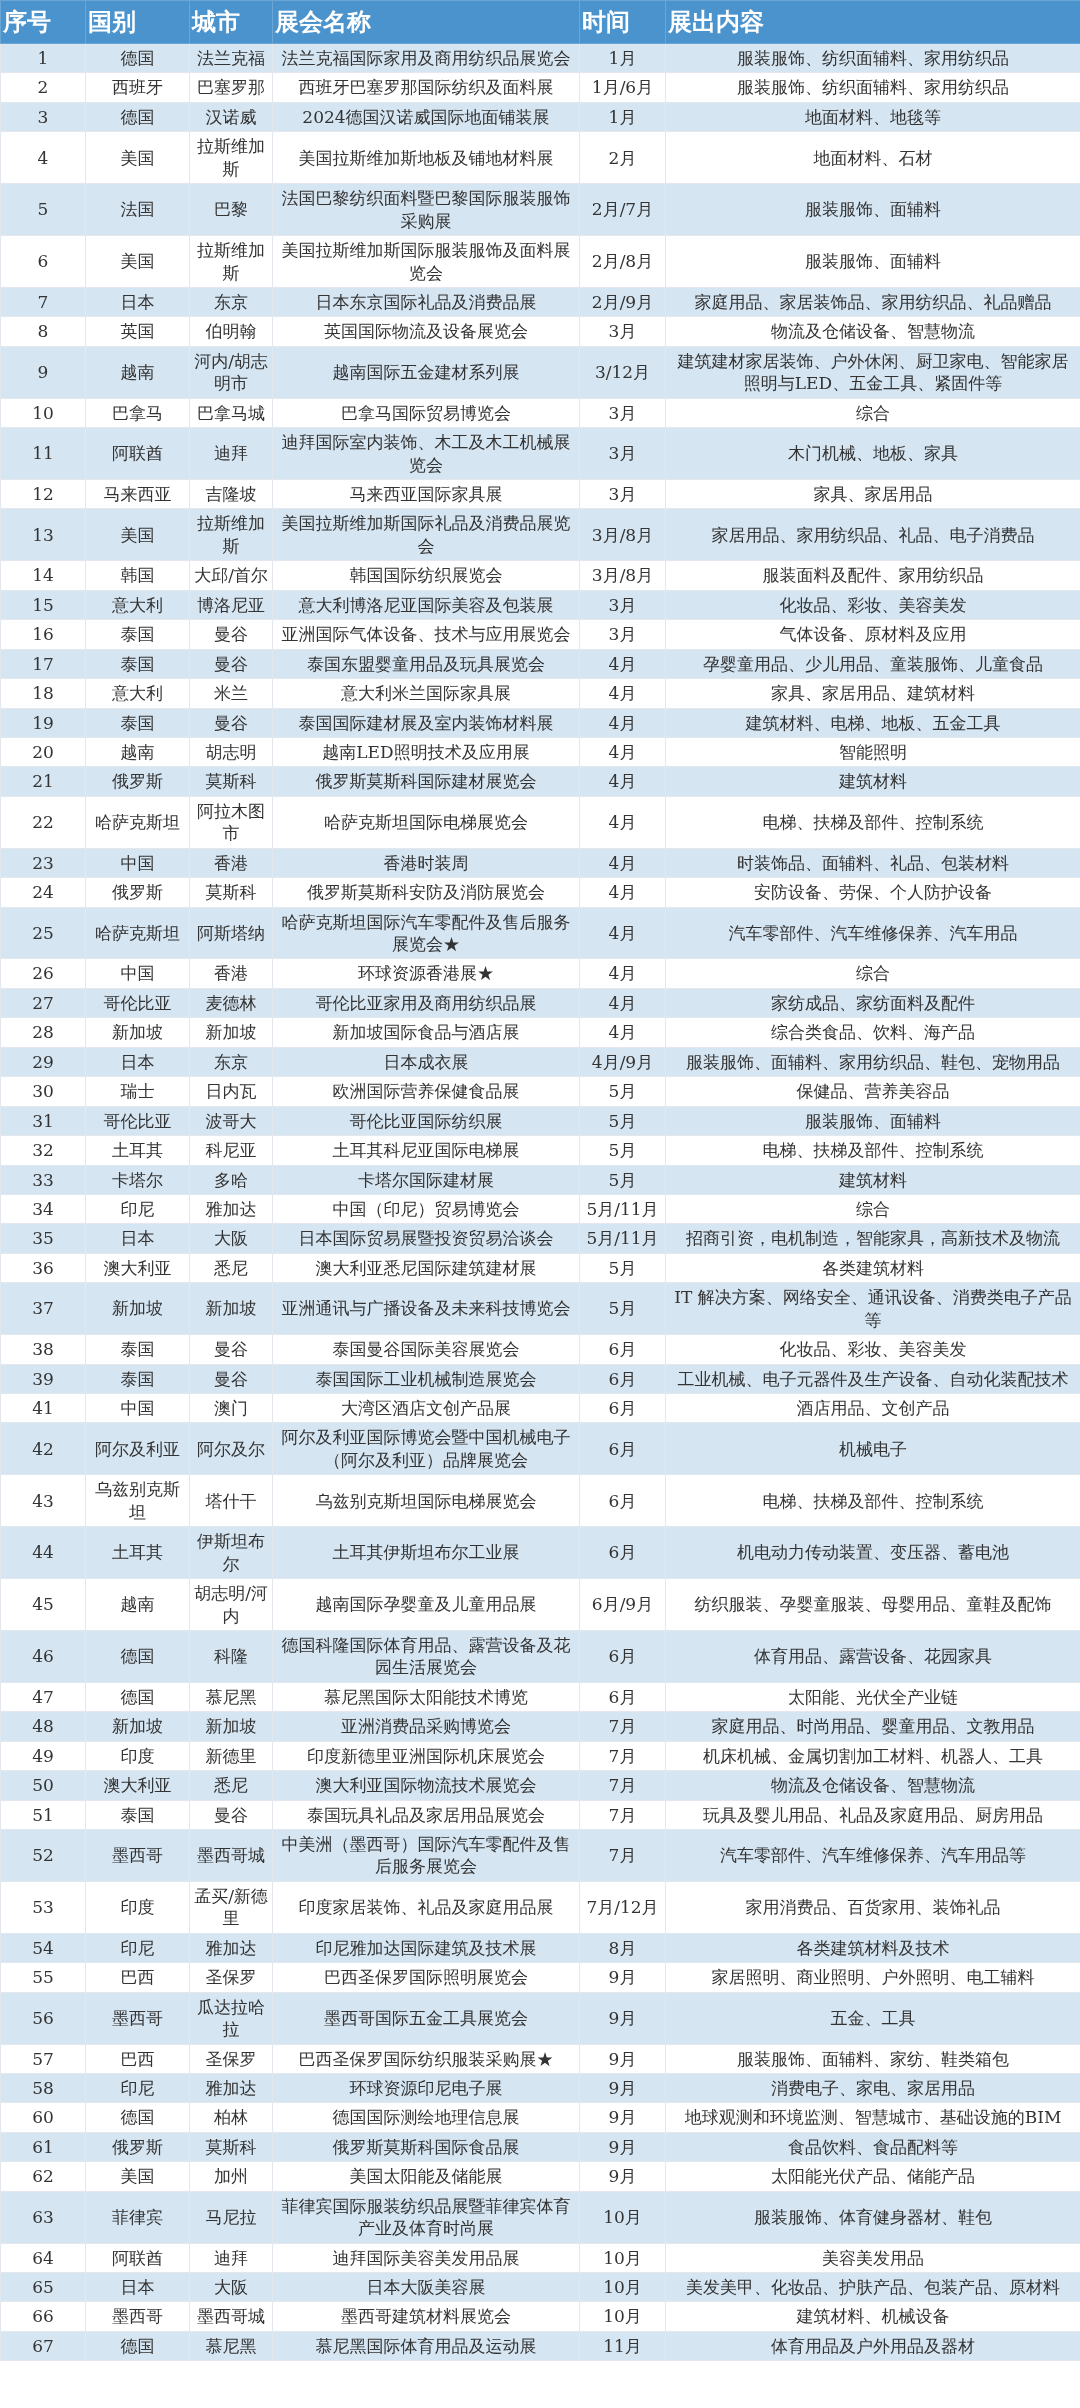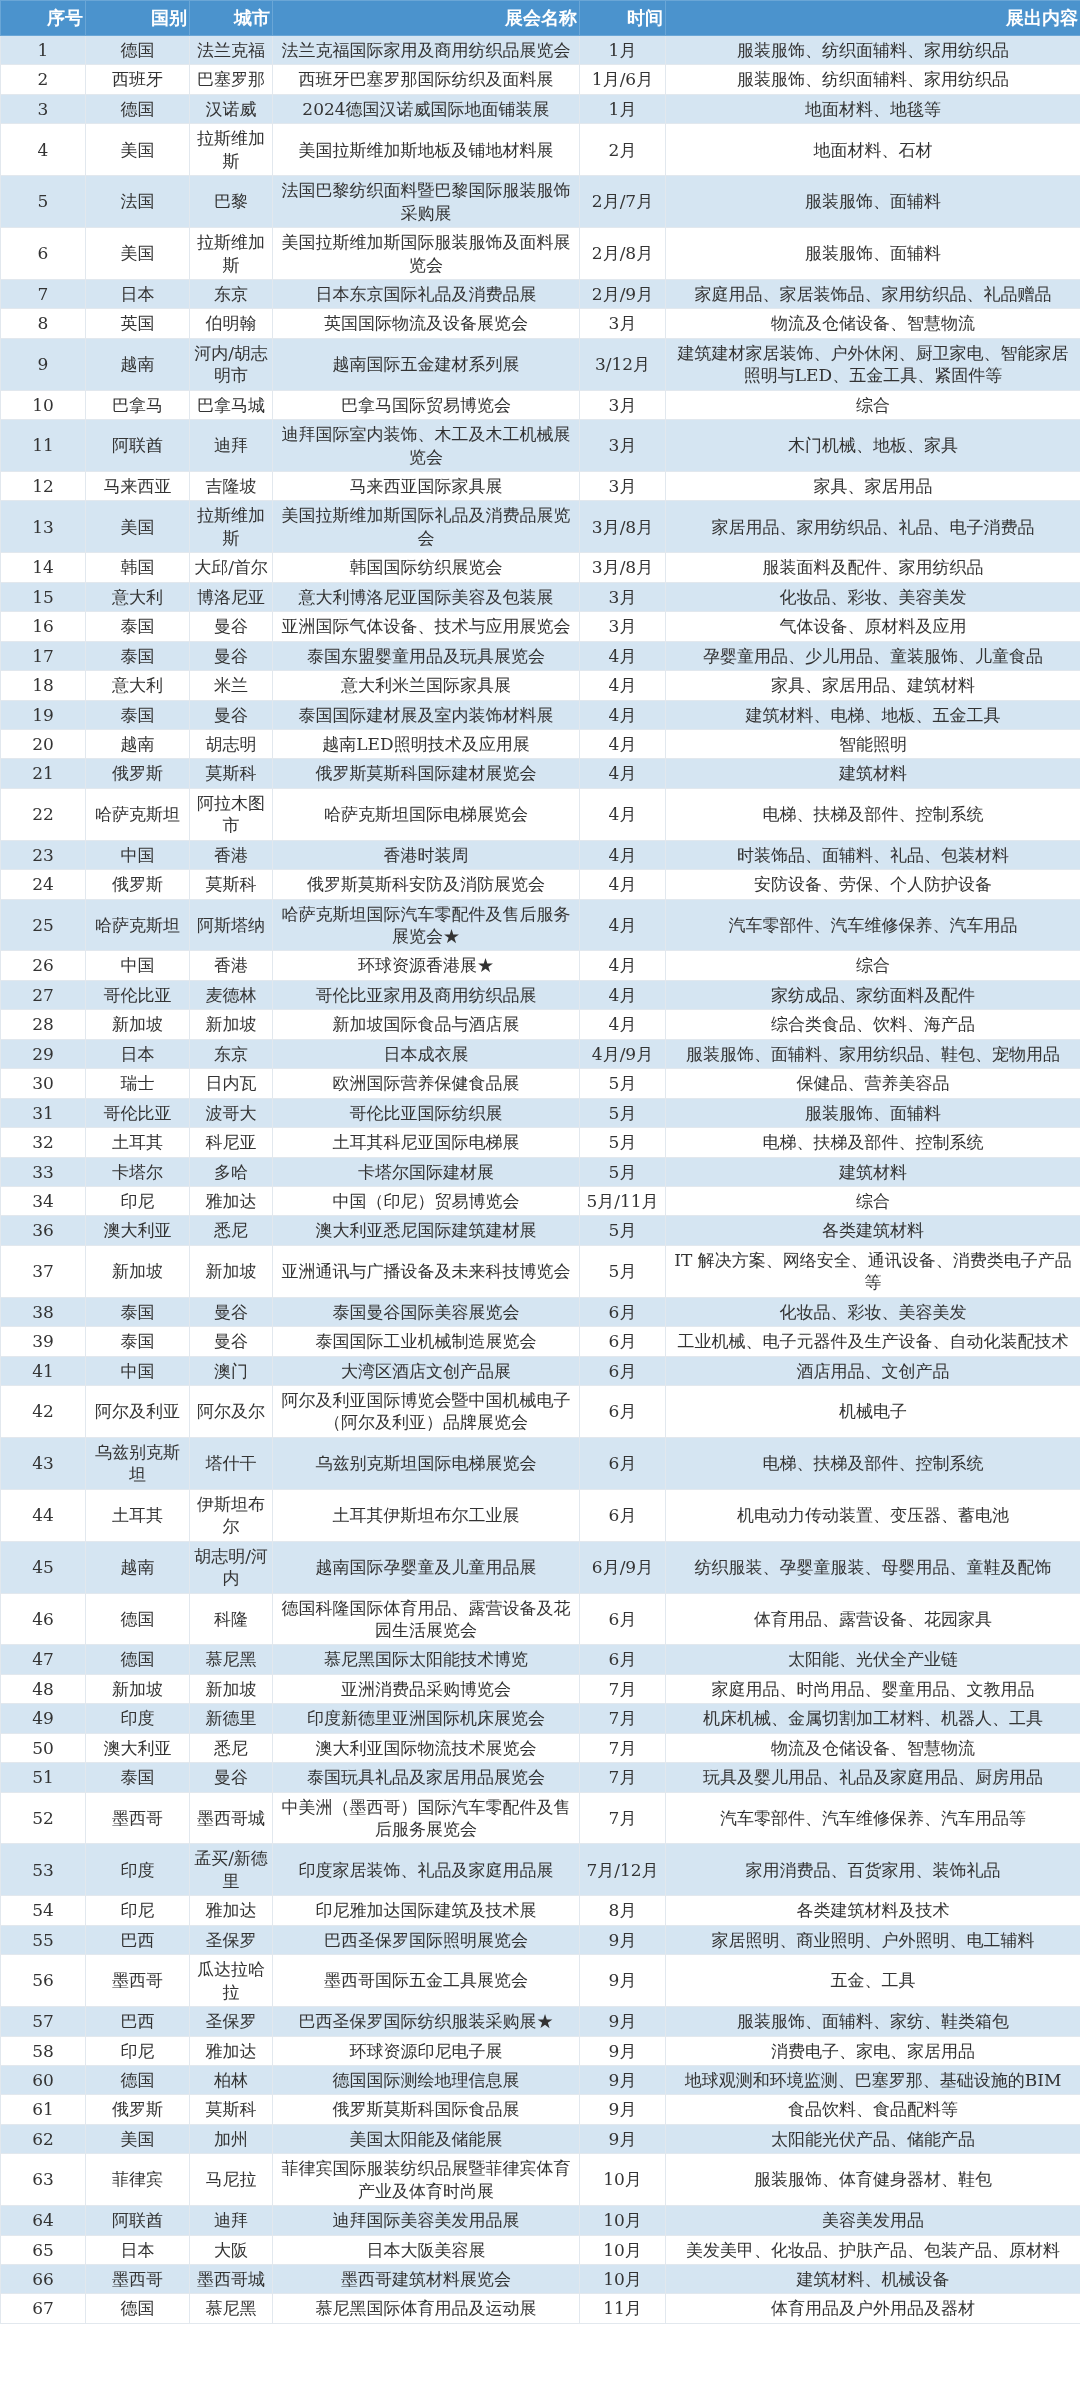--- a/index.html
+++ b/index.html
@@ -9,24 +9,24 @@
   }
   table#exhibition-table {
     width: 1080px;
     border-collapse: collapse;
     table-layout: fixed;
   }
   thead th {
     background: #4b93cd;
     color: #ffffff;
     font-weight: bold;
-    font-size: 18px;
+    font-size: 24px;
     padding: 5px 2px;
     border: 1px solid #6aa6d6;
-    text-align: right;
+    text-align: left;
     vertical-align: middle;
     font-family: "DejaVu Sans", "Liberation Sans", sans-serif;
   }
   tbody td {
     font-size: 17px;
     color: #333333;
     text-align: center;
     vertical-align: middle;
     padding: 3px 4px;
     border: 1px solid #e2e8ee;
@@ -331,20 +331,28 @@
       </tr>
       <tr>
         <td>34</td>
         <td>印尼</td>
         <td>雅加达</td>
         <td>中国（印尼）贸易博览会</td>
         <td>5月/11月</td>
         <td>综合</td>
       </tr>
       <tr>
+        <td>35</td>
+        <td>日本</td>
+        <td>大阪</td>
+        <td>日本国际贸易展暨投资贸易洽谈会</td>
+        <td>5月/11月</td>
+        <td>招商引资，电机制造，智能家具，高新技术及物流</td>
+      </tr>
+      <tr>
         <td>36</td>
         <td>澳大利亚</td>
         <td>悉尼</td>
         <td>澳大利亚悉尼国际建筑建材展</td>
         <td>5月</td>
         <td>各类建筑材料</td>
       </tr>
       <tr>
         <td>37</td>
         <td>新加坡</td>
@@ -512,21 +520,21 @@
         <td>环球资源印尼电子展</td>
         <td>9月</td>
         <td>消费电子、家电、家居用品</td>
       </tr>
       <tr>
         <td>60</td>
         <td>德国</td>
         <td>柏林</td>
         <td>德国国际测绘地理信息展</td>
         <td>9月</td>
-        <td>地球观测和环境监测、巴塞罗那、基础设施的BIM</td>
+        <td>地球观测和环境监测、智慧城市、基础设施的BIM</td>
       </tr>
       <tr>
         <td>61</td>
         <td>俄罗斯</td>
         <td>莫斯科</td>
         <td>俄罗斯莫斯科国际食品展</td>
         <td>9月</td>
         <td>食品饮料、食品配料等</td>
       </tr>
       <tr>

